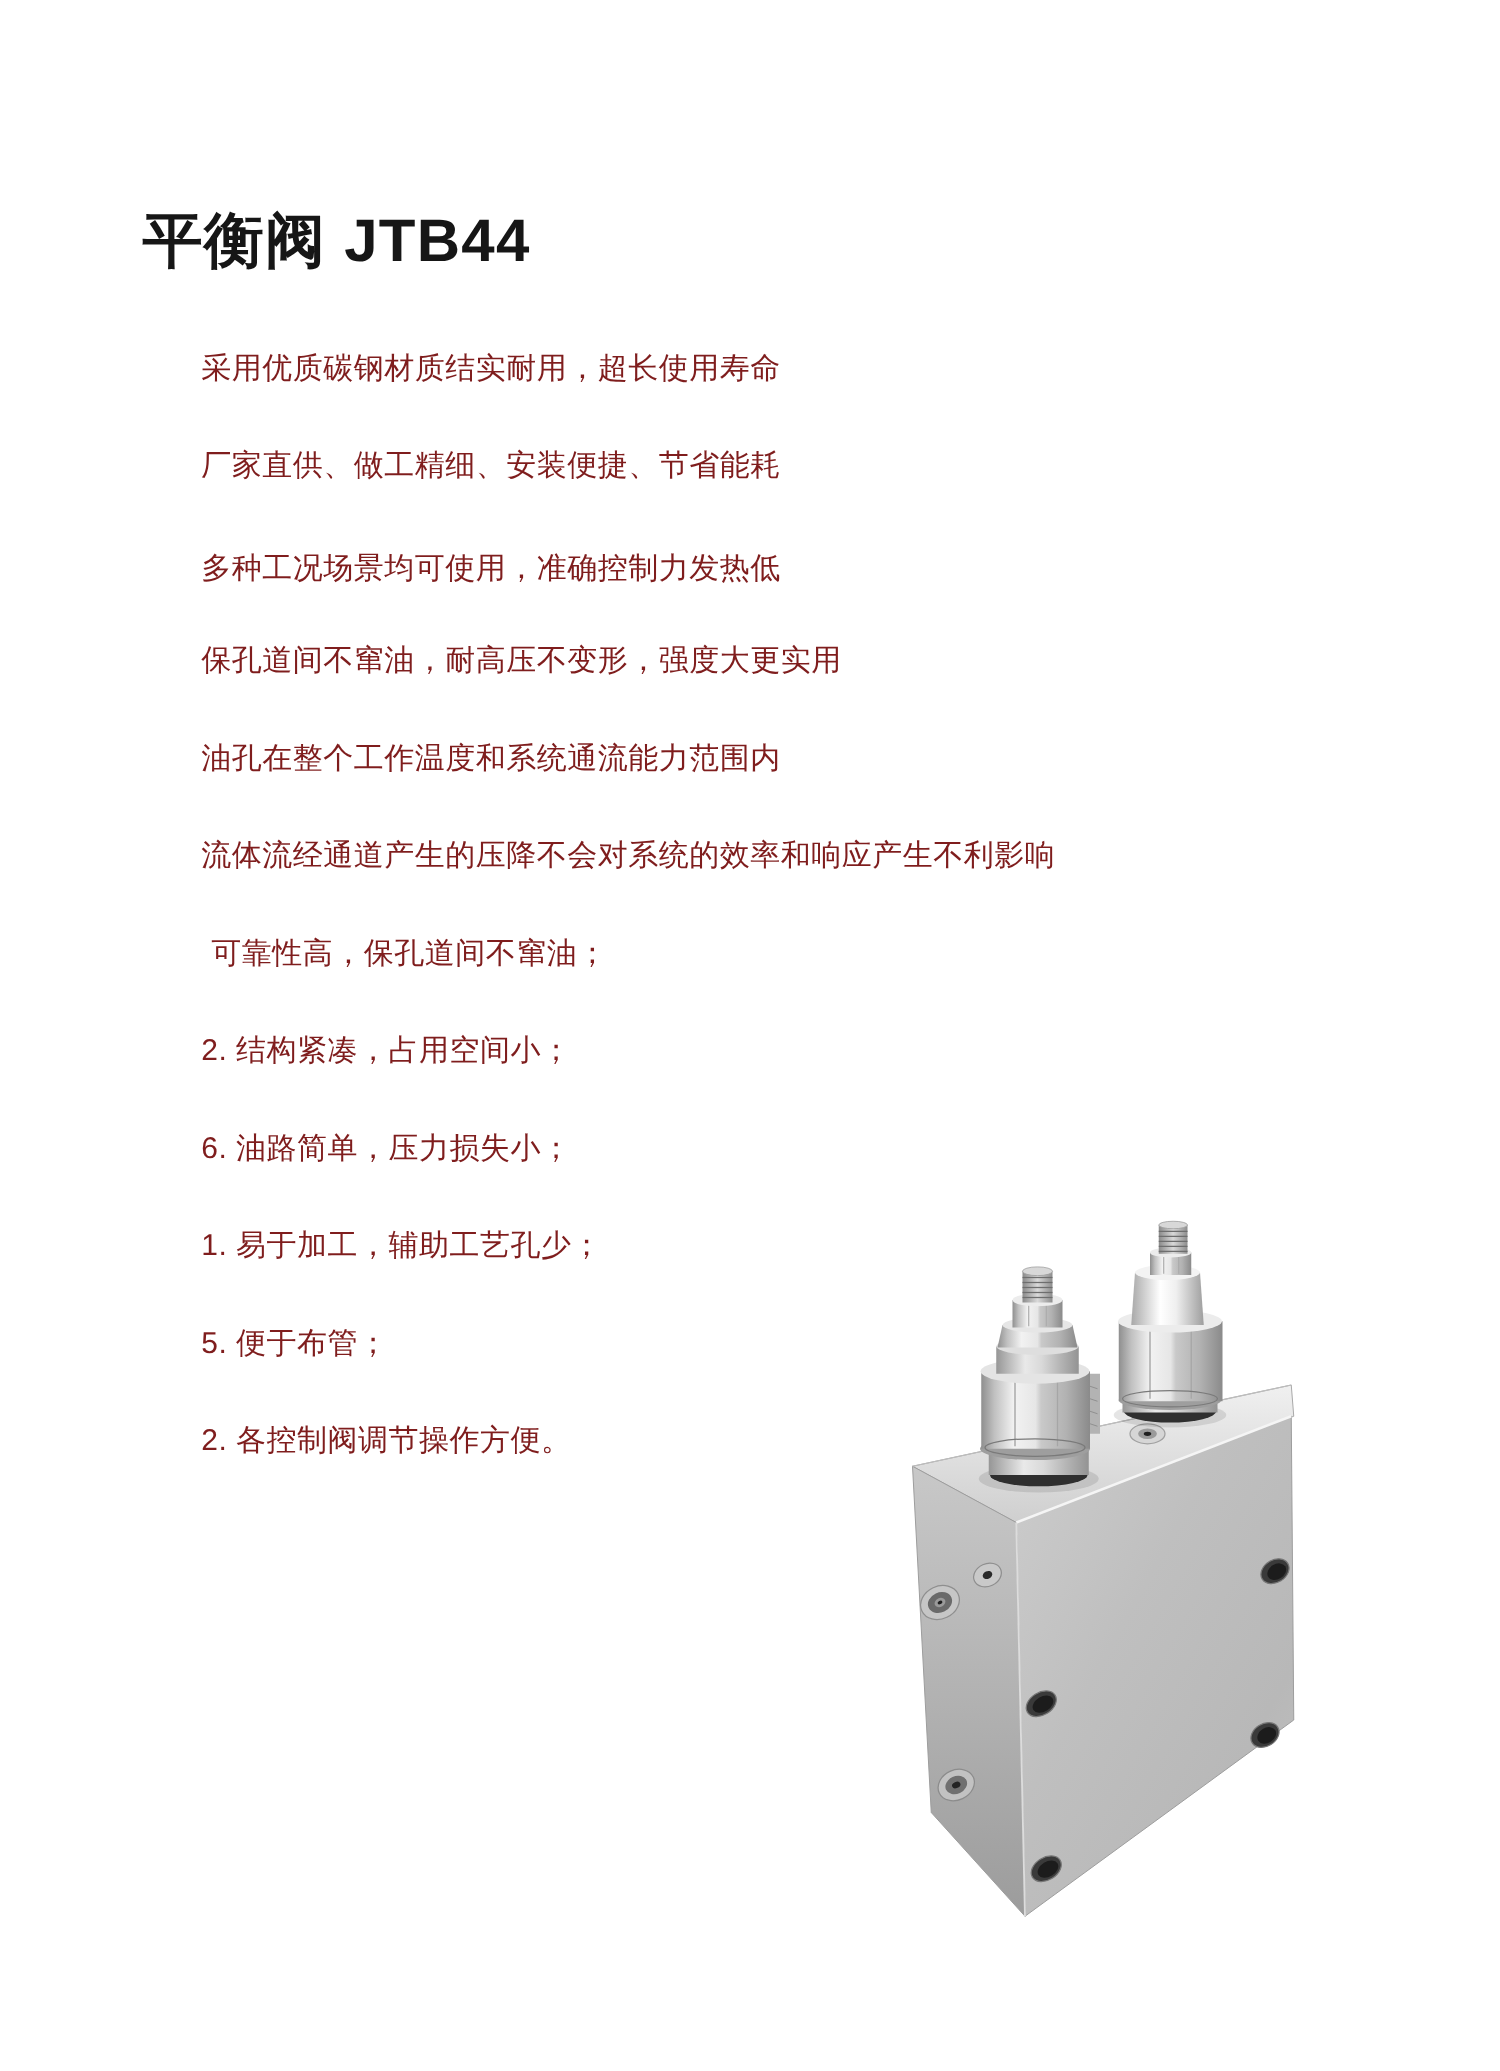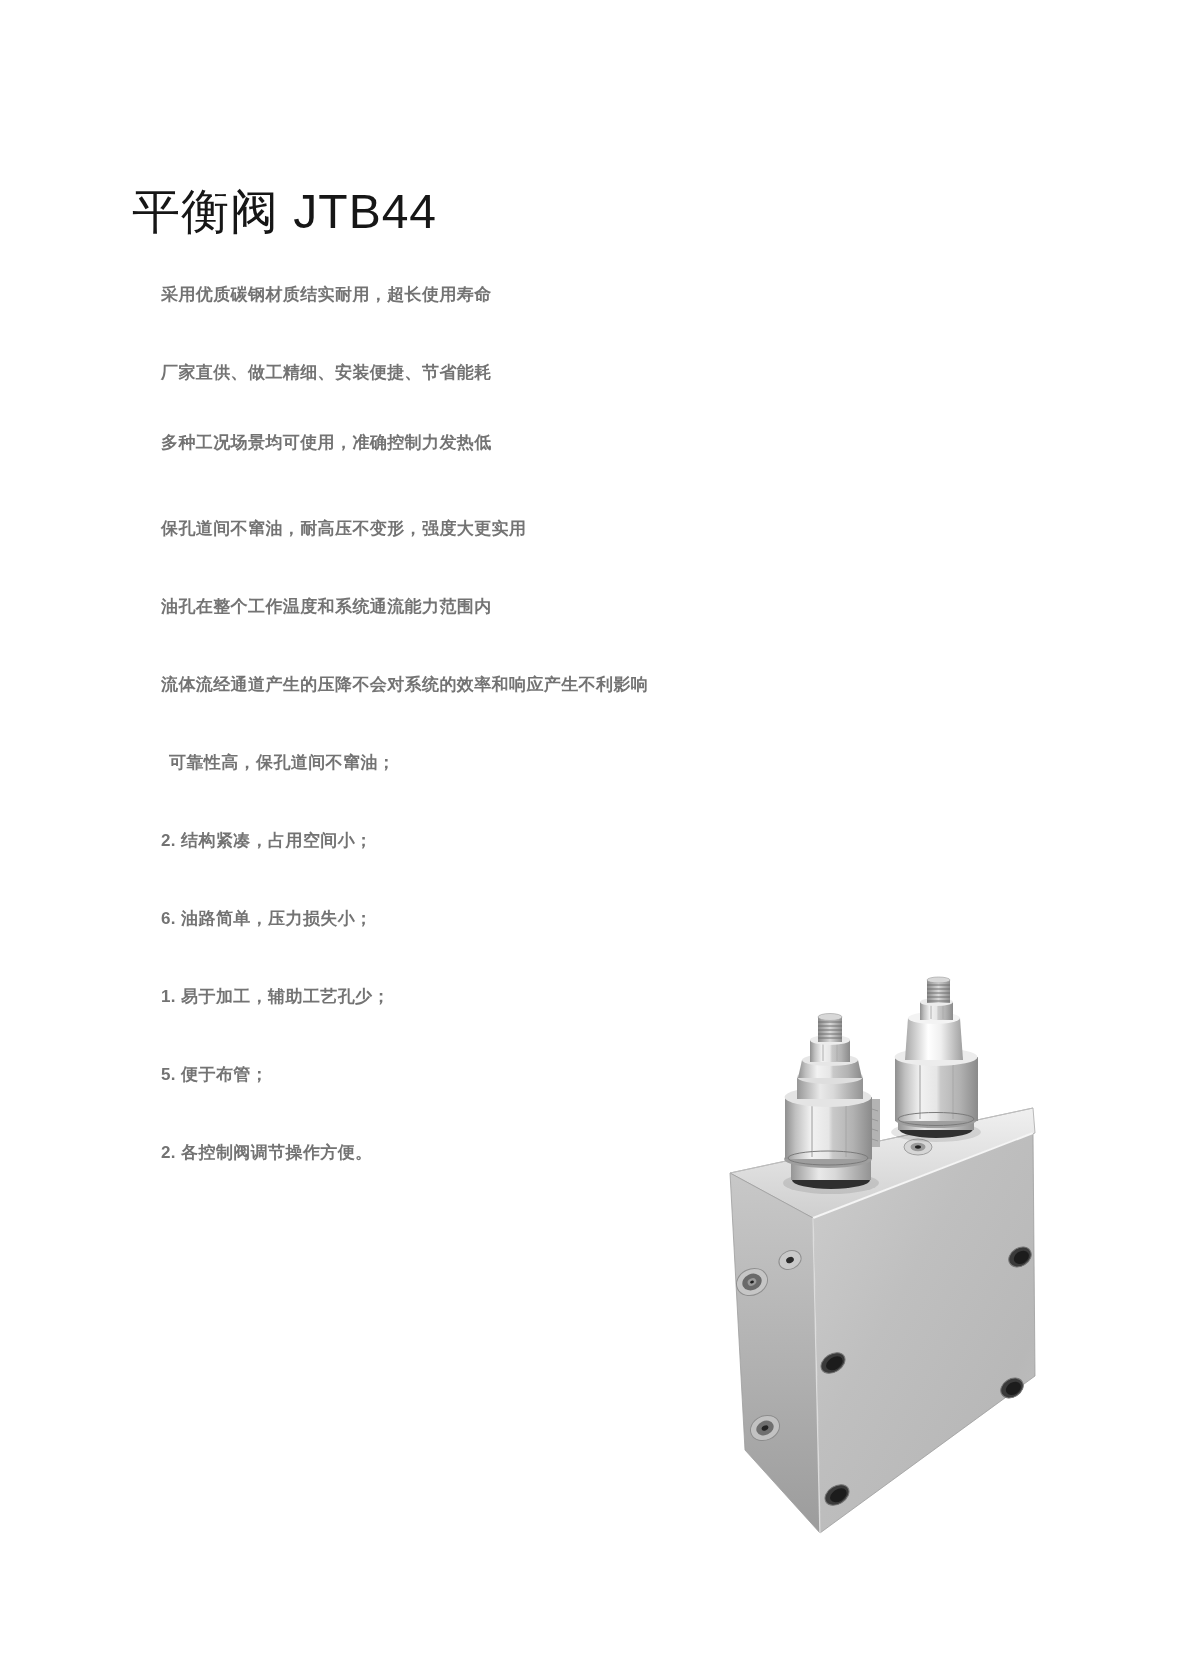--- a/index.html
+++ b/index.html
@@ -2,31 +2,31 @@
 <html><head>
 <meta charset="utf-8">
 <style>
   html,body{margin:0;padding:0;}
   body{
     width:1200px;height:1657px;position:relative;overflow:hidden;
     background:#ffffff;
     font-family:"Liberation Sans","DejaVu Sans",sans-serif;
   }
   .page-title{
-    position:absolute;left:114px;top:168px;margin:18px;
-    font-size:48px;line-height:52px;font-weight:400;color:#161616;
+    position:absolute;left:114px;top:168px;margin:0;
+    font-size:48px;line-height:52px;font-weight:700;color:#161616;
     letter-spacing:1px;white-space:nowrap;
   }
   .body-line{
     position:absolute;left:161px;margin:0;
-    font-size:17px;line-height:30px;font-weight:700;color:#737373;
+    font-size:24px;line-height:30px;font-weight:400;color:#7f1d1d;
     letter-spacing:0.4px;white-space:nowrap;
   }
   .indent{padding-left:8px;}
-  .t0{top:280px}.t1{top:358px}.t2{top:428px}.t3{top:514px}.t4{top:592px}
+  .t0{top:280px}.t1{top:358px}.t2{top:440px}.t3{top:514px}.t4{top:592px}
   .t5{top:670px}.t6{top:748px}.t7{top:826px}.t8{top:904px}.t9{top:982px}
   .t10{top:1060px}.t11{top:1138px}
   .product-figure{
     position:absolute;left:650px;top:905px;width:420px;height:645px;margin:0;
   }
 </style>
 </head>
 <body>
 
 <h1 class="page-title">平衡阀 JTB44</h1>

